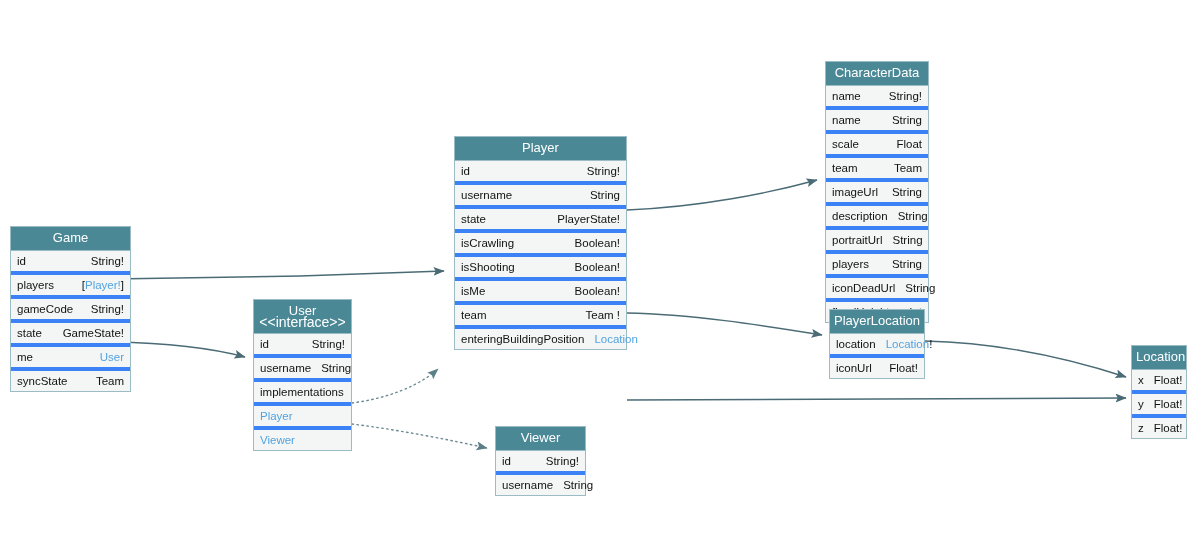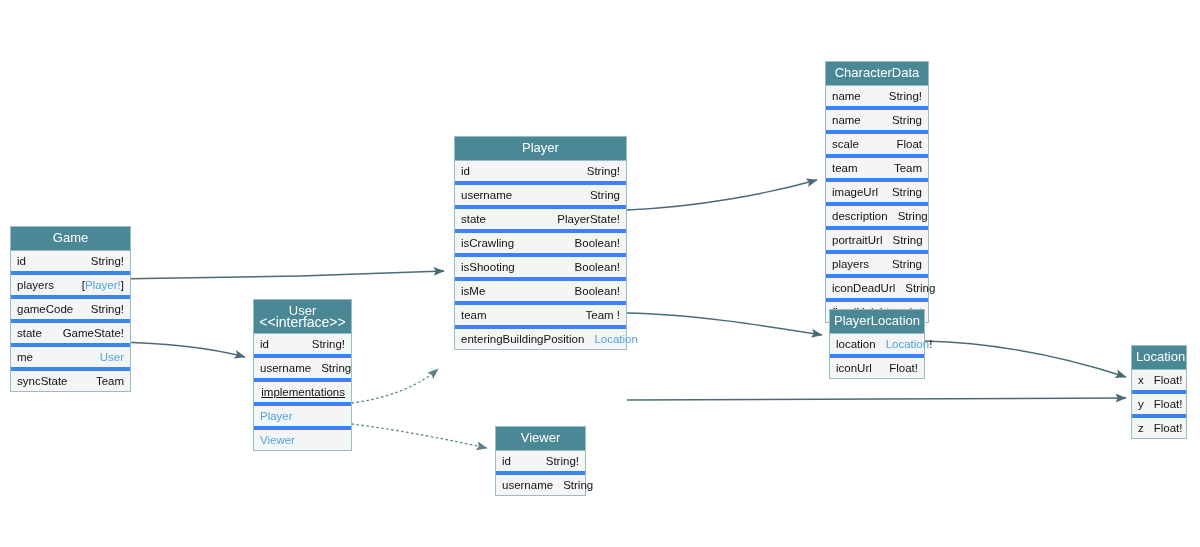--- a/index.html
+++ b/index.html
@@ -42,21 +42,21 @@
     padding:3px 6px;
     border-bottom:4px solid #3b82f6;
     background:#f4f6f6;
     line-height:14px;
     white-space:nowrap;
   }
   .row:last-child{border-bottom:none;}
   .fname{ text-align:left; }
   .ftype{ padding-left:10px; }
   .ftype.link{ color:#52a3e0; }
-  .row.center{ justify-content:flex-end;text-decoration:underline; }
+  .row.center{ justify-content:flex-start; }
   .row.center .fname{ text-align:center; padding-left:0; }
   .row.impl .fname{ color:#52a3e0; }
 </style>
 </head>
 <body>
 
 <div id="canvas">
 
   <svg id="edges" viewBox="0 0 1200 547">
     <defs>

